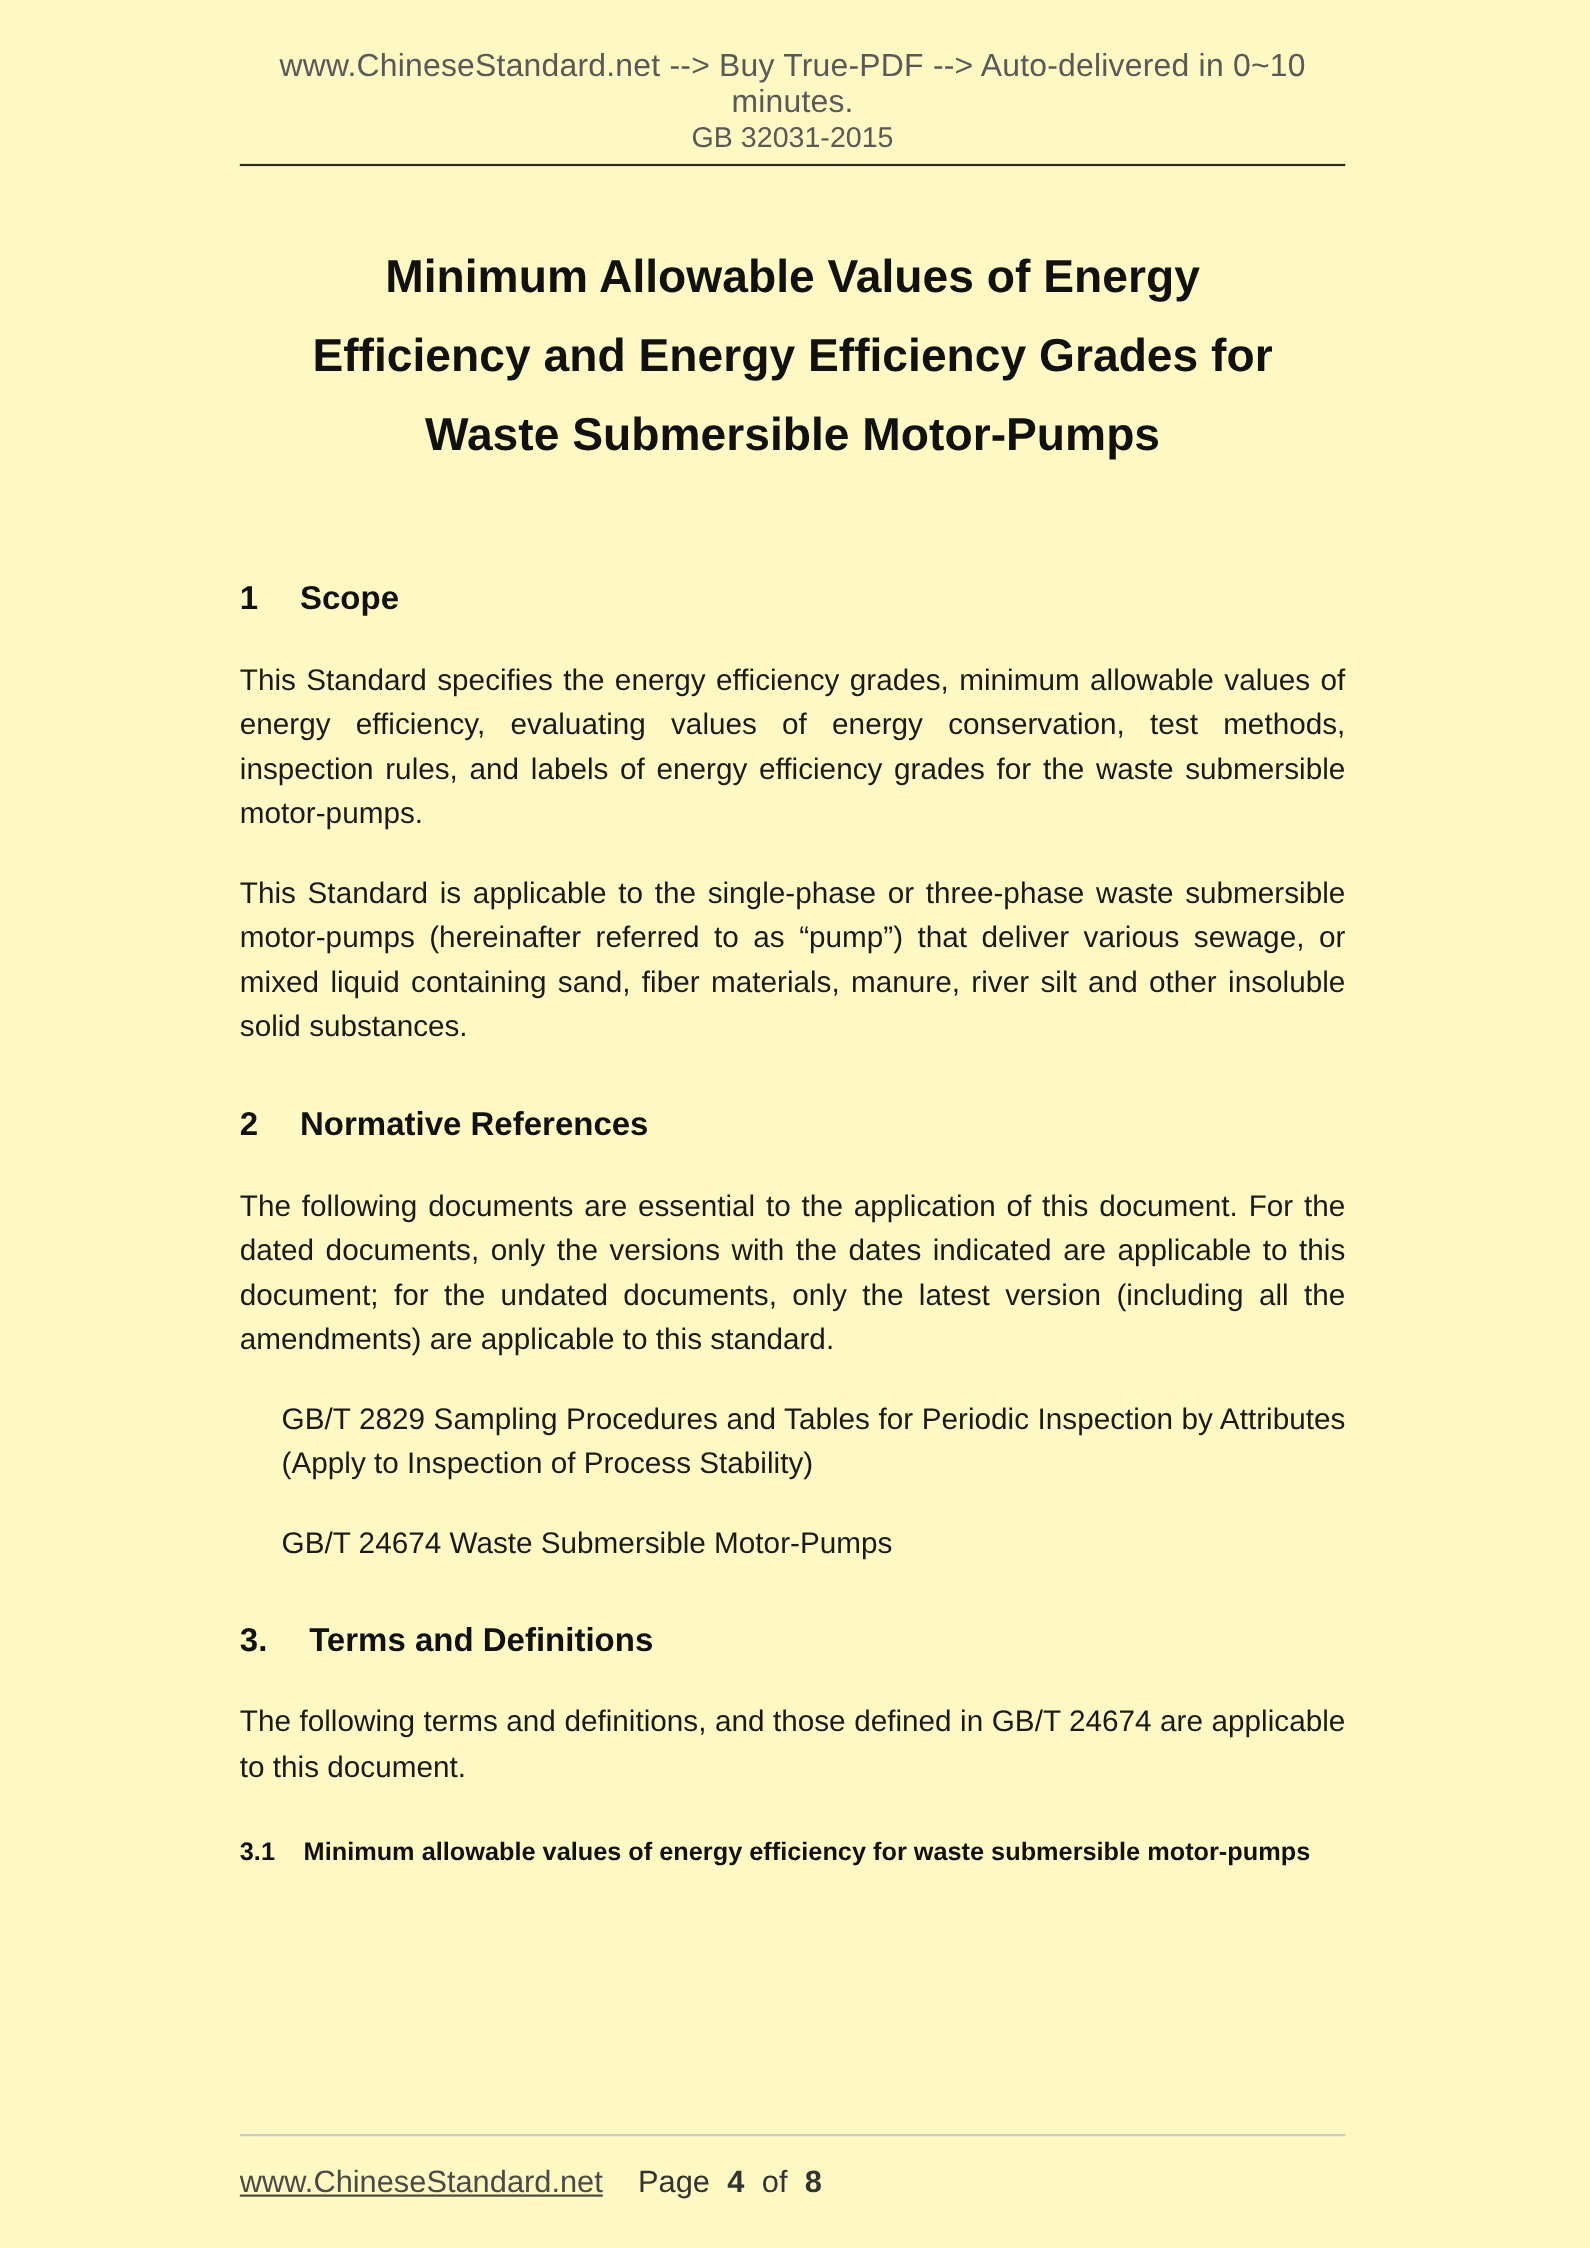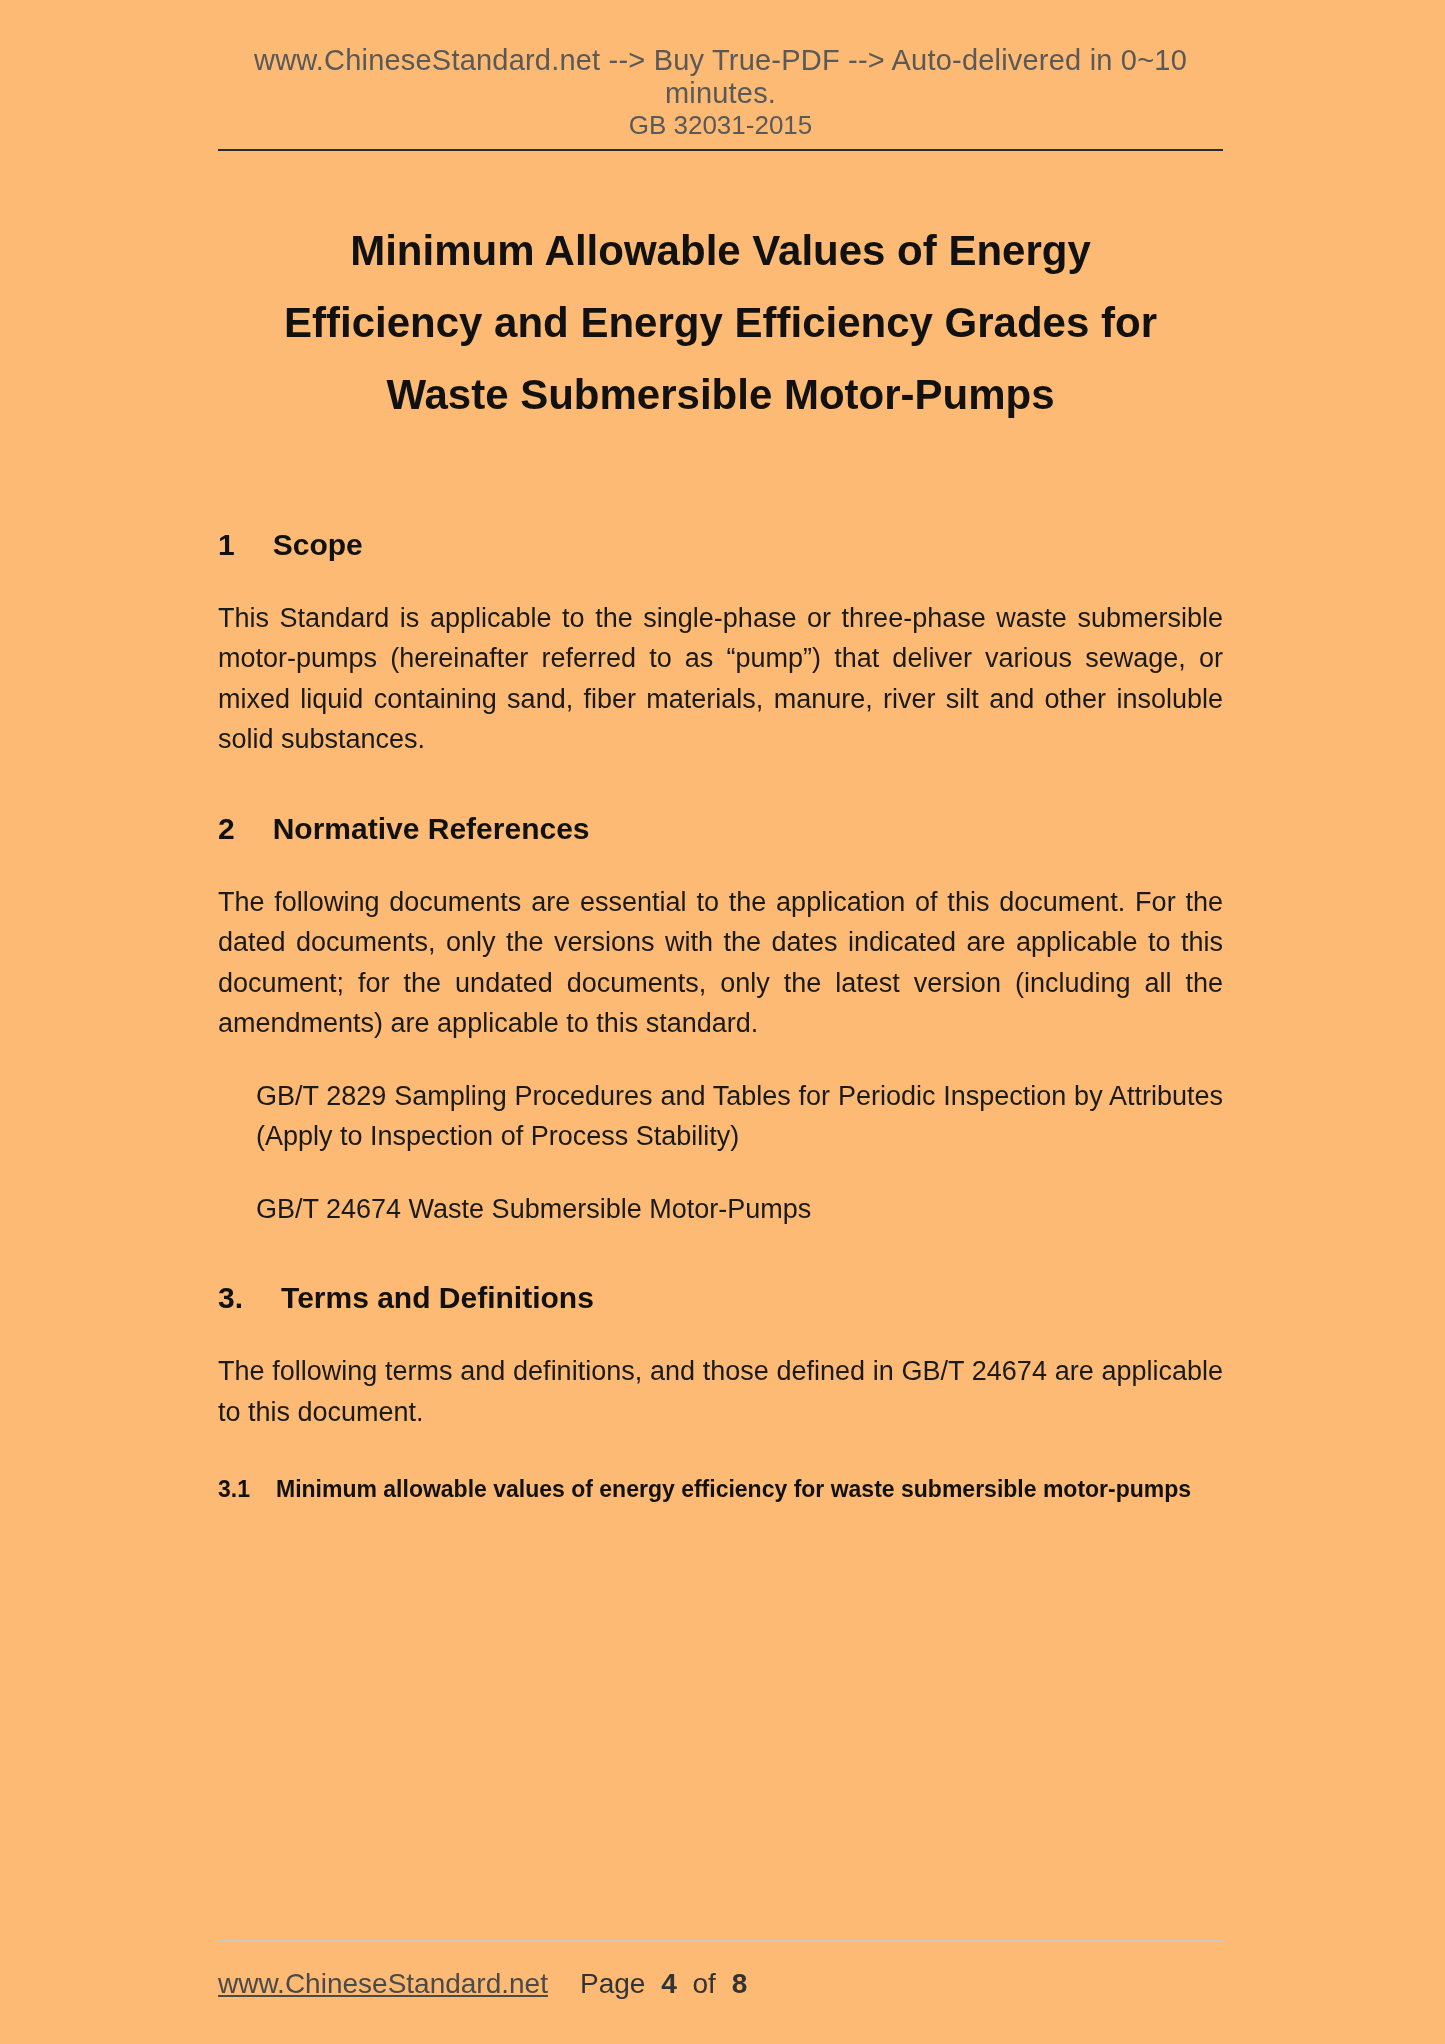--- a/index.html
+++ b/index.html
@@ -2,21 +2,21 @@
 <html><head>
 <meta charset="utf-8">
 <style>
   * { margin: 0; padding: 0; box-sizing: border-box; }
   html, body { background: #ffffff; }
   .page {
     position: relative;
     width: 1445px;
     height: 2044px;
     margin: 0 auto;
-    background: #fdba74;
+    background: #fef9c3;
     font-family: "Liberation Sans", sans-serif;
     color: #1a1a1a;
     padding: 44px 222px 0 218px;
     overflow: hidden;
   }
   
   .promo-line {
     text-align: center;
     font-size: 29px;
     color: #595959;
@@ -121,20 +121,21 @@
     <h1 class="doc-title">
       <span class="title-line">Minimum Allowable Values of Energy</span>
       <span class="title-line">Efficiency and Energy Efficiency Grades for</span>
       <span class="title-line">Waste Submersible Motor-Pumps</span>
     </h1>
 
     <section>
       <h2 class="section-heading">
         <span class="sec-num">1</span><span class="sec-title">Scope</span>
       </h2>
+      <p class="body-para">This Standard specifies the energy efficiency grades, minimum allowable values of energy efficiency, evaluating values of energy conservation, test methods, inspection rules, and labels of energy efficiency grades for the waste submersible motor-pumps.</p>
       <p class="body-para">This Standard is applicable to the single-phase or three-phase waste submersible motor-pumps (hereinafter referred to as “pump”) that deliver various sewage, or mixed liquid containing sand, fiber materials, manure, river silt and other insoluble solid substances.</p>
     </section>
 
     <section>
       <h2 class="section-heading">
         <span class="sec-num">2</span><span class="sec-title">Normative References</span>
       </h2>
       <p class="body-para">The following documents are essential to the application of this document. For the dated documents, only the versions with the dates indicated are applicable to this document; for the undated documents, only the latest version (including all the amendments) are applicable to this standard.</p>
       <p class="reference-para">GB/T 2829 Sampling Procedures and Tables for Periodic Inspection by Attributes (Apply to Inspection of Process Stability)</p>
       <p class="reference-para">GB/T 24674 Waste Submersible Motor-Pumps</p>

